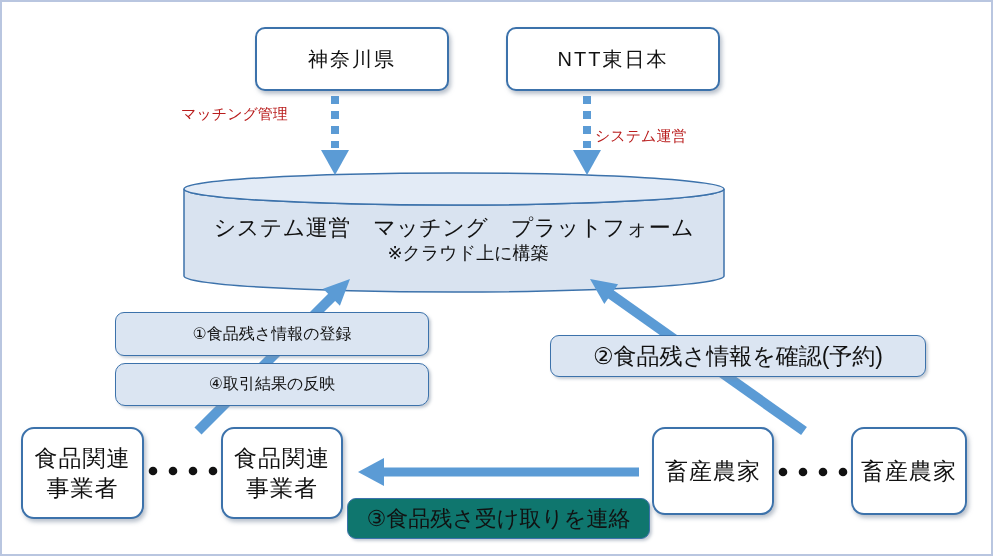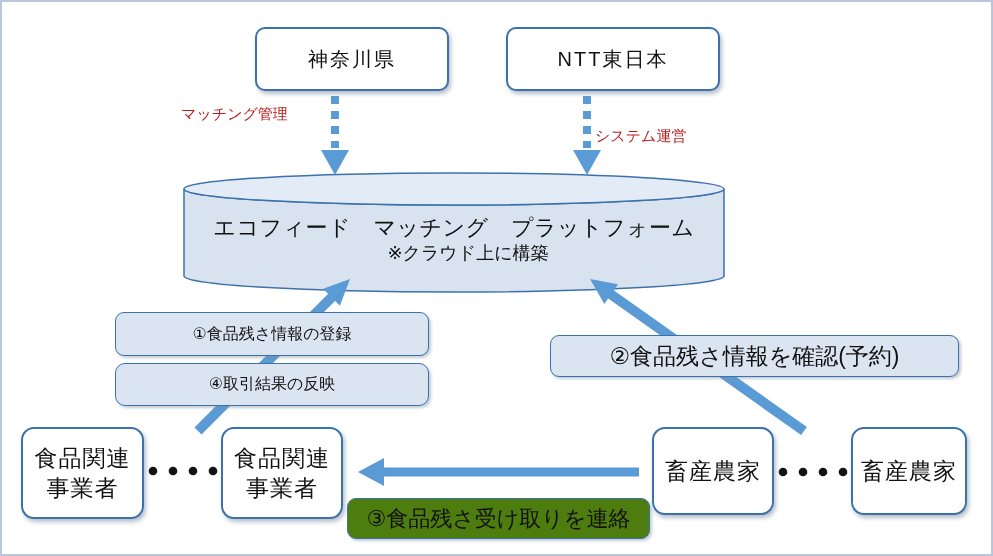--- a/index.html
+++ b/index.html
@@ -26,21 +26,21 @@
   .node.big{font-size:20px;letter-spacing:2px;margin-left:16px;}
   .node.small{font-size:23px;border-radius:13px;line-height:1.32;white-space:pre-line;letter-spacing:1px;}
   .chip{
     background:#dbe5f2;
     border:1.5px solid #3c72ab;
     border-radius:9px;
     box-shadow:2px 2px 3px rgba(125,140,160,.45);
     display:flex;align-items:center;justify-content:center;
     text-align:center;font-size:16px;
   }
-  .chip.white{background:#4d7c0f;font-size:22px;}
+  .chip.white{background:#0f766e;font-size:22px;}
   .sidelabel{font-size:15px;color:#b91c1c;z-index:2;}
   .cyl-title{font-size:22px;text-align:center;letter-spacing:.5px;}
   .cyl-note{font-size:18px;text-align:center;}
 </style>
 </head>
 <body>
 
 <div class="canvas">
 
   <svg class="layer" width="989" height="552" viewBox="0 0 989 552">
@@ -93,30 +93,30 @@
   <div class="abs node big" style="left:237px;top:25px;width:194px;height:64px;">
     <span>神奈川県</span>
   </div>
   <div class="abs node big" style="left:488px;top:25px;width:214px;height:64px;">
     <span>NTT東日本</span>
   </div>
 
   <div class="abs sidelabel" style="left:170px;top:103px;width:125px;text-align:center;">マッチング管理</div>
   <div class="abs sidelabel" style="left:593px;top:109px;width:115px;text-align:left;margin-top:16px;">システム運営</div>
 
-  <div class="abs cyl-title" style="left:182px;top:211px;width:540px;">エコフィード　マッチング　プラットフォーム</div>
+  <div class="abs cyl-title" style="left:182px;top:211px;width:540px;">システム運営　マッチング　プラットフォーム</div>
   <div class="abs cyl-note" style="left:182px;top:239px;width:568px;">※クラウド上に構築</div>
 
   <div class="abs chip" style="left:113px;top:310px;width:314px;height:44px;">
     <span>①食品残さ情報の登録</span>
   </div>
   <div class="abs chip" style="left:113px;top:361px;width:314px;height:43px;border-radius:10px;">
     <span>④取引結果の反映</span>
   </div>
-  <div class="abs chip" style="left:548px;top:333px;width:409px;height:42px;font-size:23px;">
+  <div class="abs chip" style="left:548px;top:333px;width:376px;height:42px;font-size:23px;">
     <span>②食品残さ情報を確認(予約)</span>
   </div>
   <div class="abs chip white" style="left:345px;top:496px;width:303px;height:41px;">
     <span>③食品残さ受け取りを連絡</span>
   </div>
 
   <div class="abs node small" style="left:19px;top:425px;width:123px;height:92px;">
     <span>食品関連
 事業者</span>
   </div>

